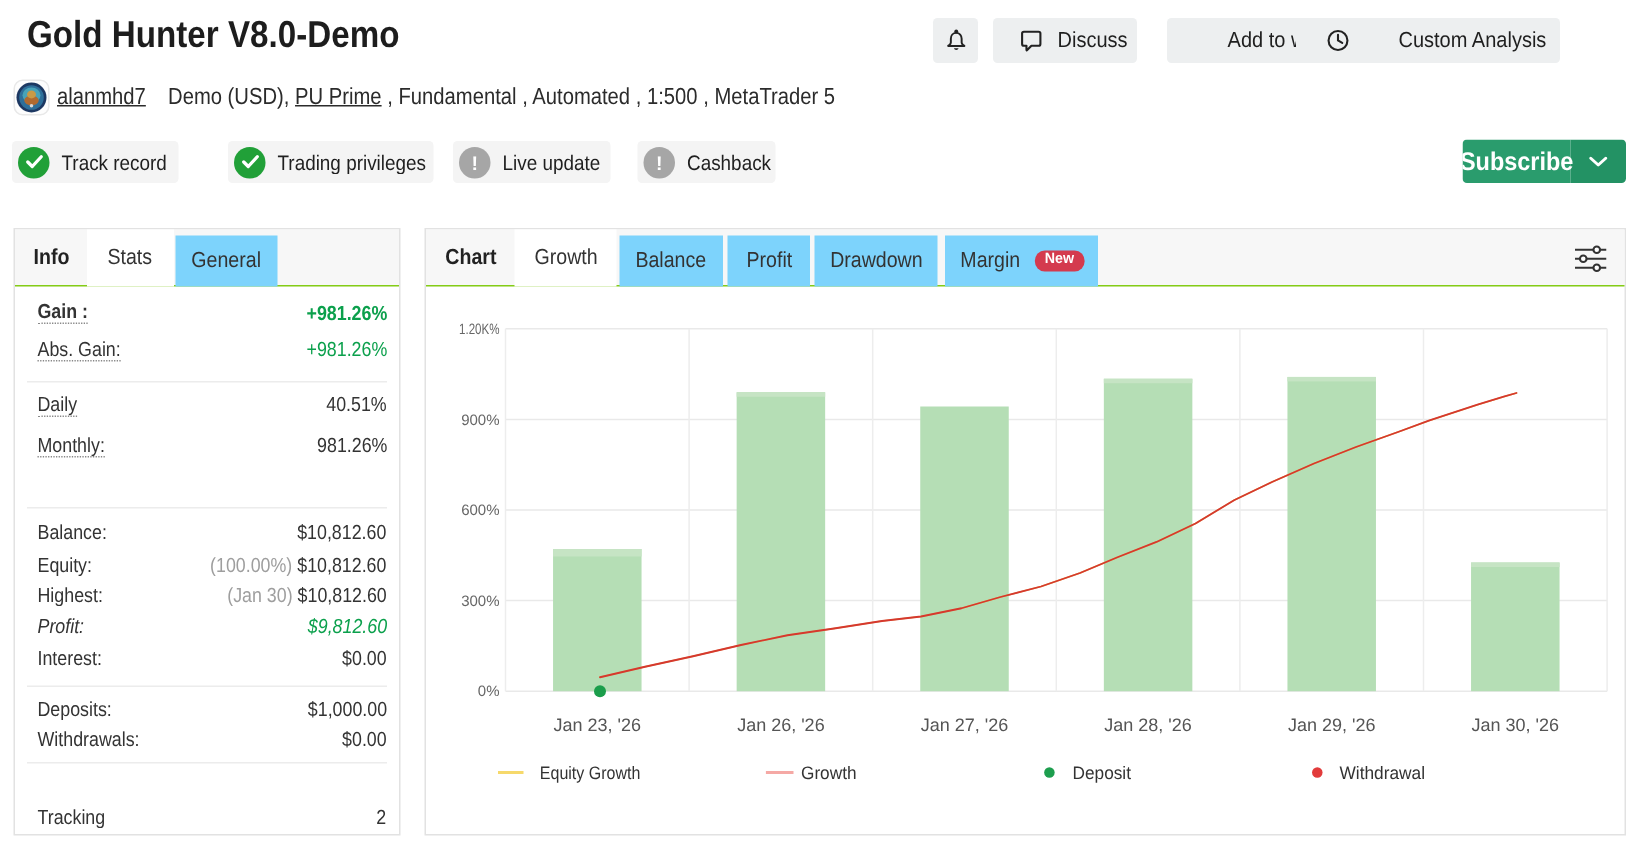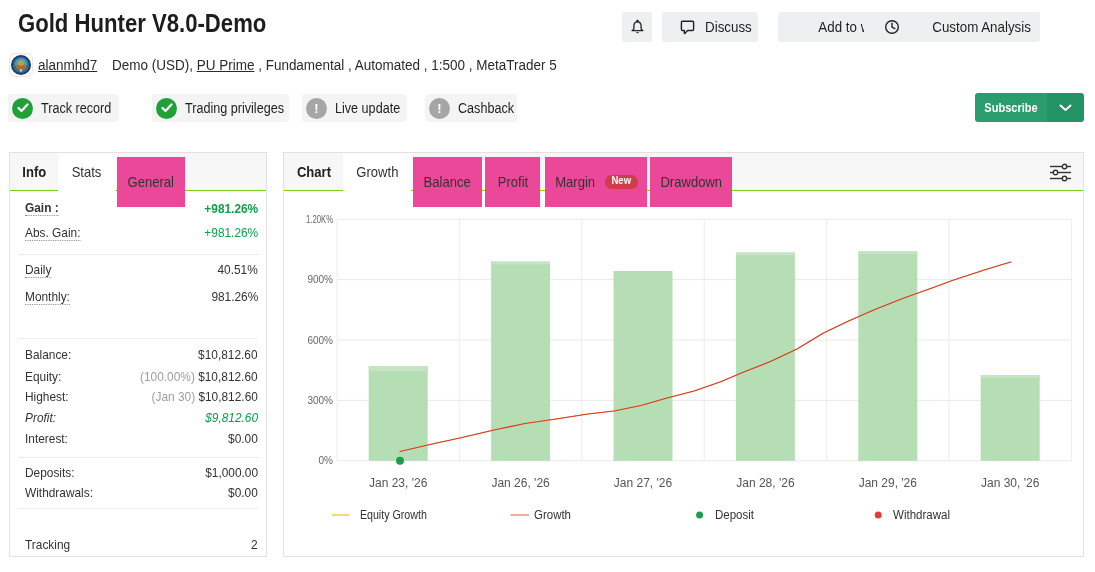--- a/index.html
+++ b/index.html
@@ -12,21 +12,21 @@
   .pill .txt { transform:scaleX(0.9); transform-origin:left; display:inline-block; white-space:nowrap; }
   .ico-circle { width:21px; height:21px; border-radius:50%; display:flex; align-items:center; justify-content:center; flex:none; }
   .green-c { background:#21a038; }
   .gray-c { background:#a6a6a6; }
   .card { border:1px solid #e2e2e2; background:#fff; }
   .tabstrip { position:absolute; left:0; right:0; top:0; height:38px; background:#f7f7f7; border-bottom:1px solid #84cc16; display:flex;text-align:right; }
   .tab { display:flex; align-items:center; justify-content:center; font-size:14.5px; color:#333; flex:none; }
   .tab .t { transform:scaleX(0.9); transform-origin:center; display:inline-block; white-space:nowrap; }
   .tab.bold { font-weight:bold; color:#222; }
   .tab.active { background:#fff; height:38px; }
-  .tab.tgray { background:#ec4899; margin-top:4px; height:50px; }
+  .tab.tgray { background:#7dd3fc; margin-top:4px; height:34px; }
   .row { position:absolute; left:0; width:100%; padding:0 8px 0 15px; font-size:13.5px; color:#333; display:flex; justify-content:space-between; align-items:center; height:20px; }
   .row .lab { transform:scaleX(0.88); transform-origin:left; display:inline-block; white-space:nowrap; }
   .row .val { transform:scaleX(0.88); transform-origin:right; display:inline-block; white-space:nowrap; }
   .dotted { border-bottom:1px dotted #888; padding-bottom:0px; }
   .sep { position:absolute; left:8px; right:8px; border-top:1px solid #ececec; }
   .green { color:#0ba04c; }
   .gray { color:#9e9e9e; }
   .newpill { background:#d43a4e; color:#fff; font-size:10px; font-weight:bold; border-radius:7px; padding:1px 7px 2px; margin-left:7px; transform:scaleX(0.95); display:inline-block; line-height:10.5px; }
 </style>
 </head>
@@ -94,21 +94,21 @@
 <div class="abs pill" style="left:302px; width:105px;">
   <span class="ico-circle gray-c" style="color:#fff; font-weight:bold; font-size:13px;">!</span>
   <span class="txt">Live update</span>
 </div>
 <div class="abs pill" style="left:425px; width:92px;">
   <span class="ico-circle gray-c" style="color:#fff; font-weight:bold; font-size:13px;">!</span>
   <span class="txt">Cashback</span>
 </div>
 
 <div class="abs" style="left:975px; top:93px; width:109px; height:29px; border-radius:3px; overflow:hidden; display:flex;">
-  <div style="width:72px; background:#2a9c6d; color:#fff; font-size:12px; font-weight:bold; display:flex; align-items:center; justify-content:center;">
+  <div style="width:72px; background:#2a9c6d; color:#fff; font-size:17px; font-weight:bold; display:flex; align-items:center; justify-content:center;">
       <span style="transform:scaleX(0.92); display:inline-block;">Subscribe</span>
     </div>
   <div style="width:37px; background:#239264; display:flex; align-items:center; justify-content:center;">
     <svg width="13" height="8" viewBox="0 0 13 8">
         <path d="M1.5 1.5 L6.5 6 L11.5 1.5" fill="none" stroke="#fff" stroke-width="2" stroke-linecap="round" stroke-linejoin="round"></path>
       </svg>
   </div>
 </div>
 
 <div class="abs card" style="left:9px; top:152px; width:258px; height:405px;">
@@ -185,26 +185,26 @@
       </div>
     <div class="tab active" style="width:68px;">
         <span class="t">Growth</span>
       </div>
     <div class="tab tgray" style="width:69px; margin-left:2px;">
         <span class="t">Balance</span>
       </div>
     <div class="tab tgray" style="width:55px; margin-left:3px;">
         <span class="t">Profit</span>
       </div>
+    <div class="tab tgray" style="width:82px; margin-left:3px;">
+        <span class="t">Drawdown</span>
+      </div>
     <div class="tab tgray" style="width:102px; margin-left:5px;">
         <span class="t">Margin</span>
         <span class="newpill">New</span>
-      </div>
-    <div class="tab tgray" style="width:82px; margin-left:3px;">
-        <span class="t">Drawdown</span>
       </div>
     <div style="position:absolute; right:12px; top:10px;">
       <svg width="21" height="19" viewBox="0 0 21 19">
         <g stroke="#333" stroke-width="1.4" fill="#fff">
           <line x1="0" y1="3.5" x2="21" y2="3.5"></line>
           <line x1="0" y1="9.5" x2="21" y2="9.5"></line>
           <line x1="0" y1="15.5" x2="21" y2="15.5"></line>
           <circle cx="14.5" cy="3.5" r="2.2"></circle>
           <circle cx="5.5" cy="9.5" r="2.2"></circle>
           <circle cx="14.5" cy="15.5" r="2.2"></circle>

